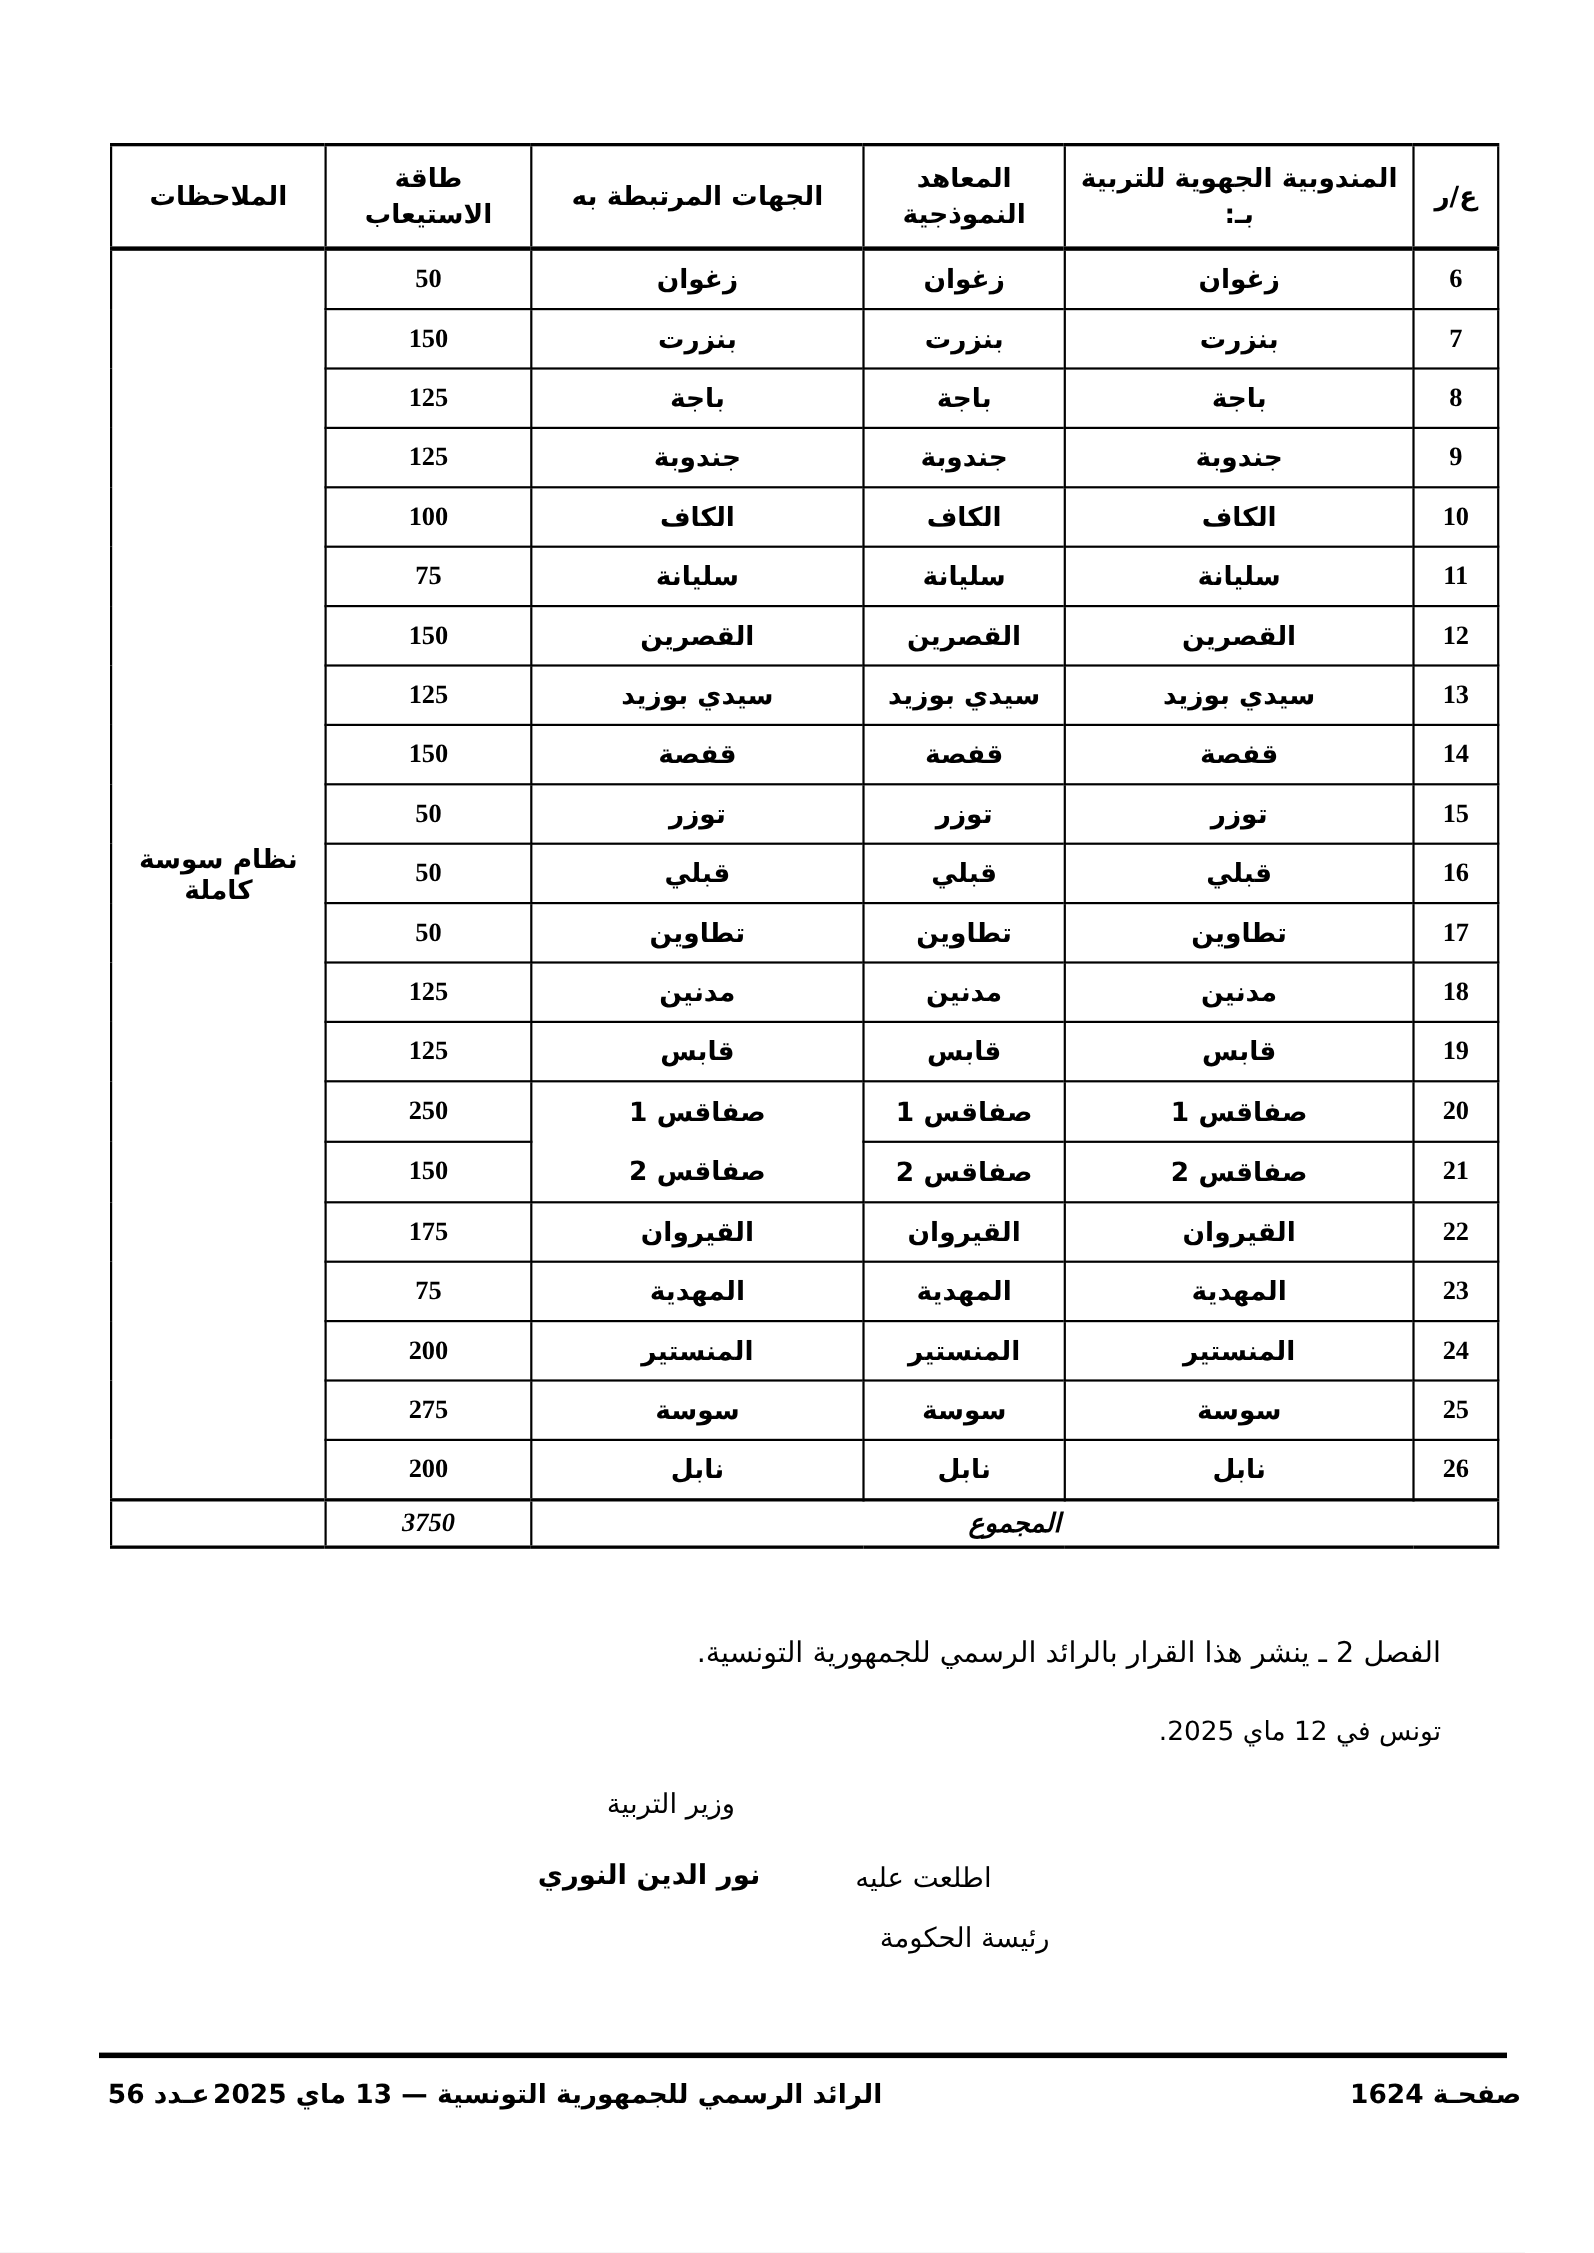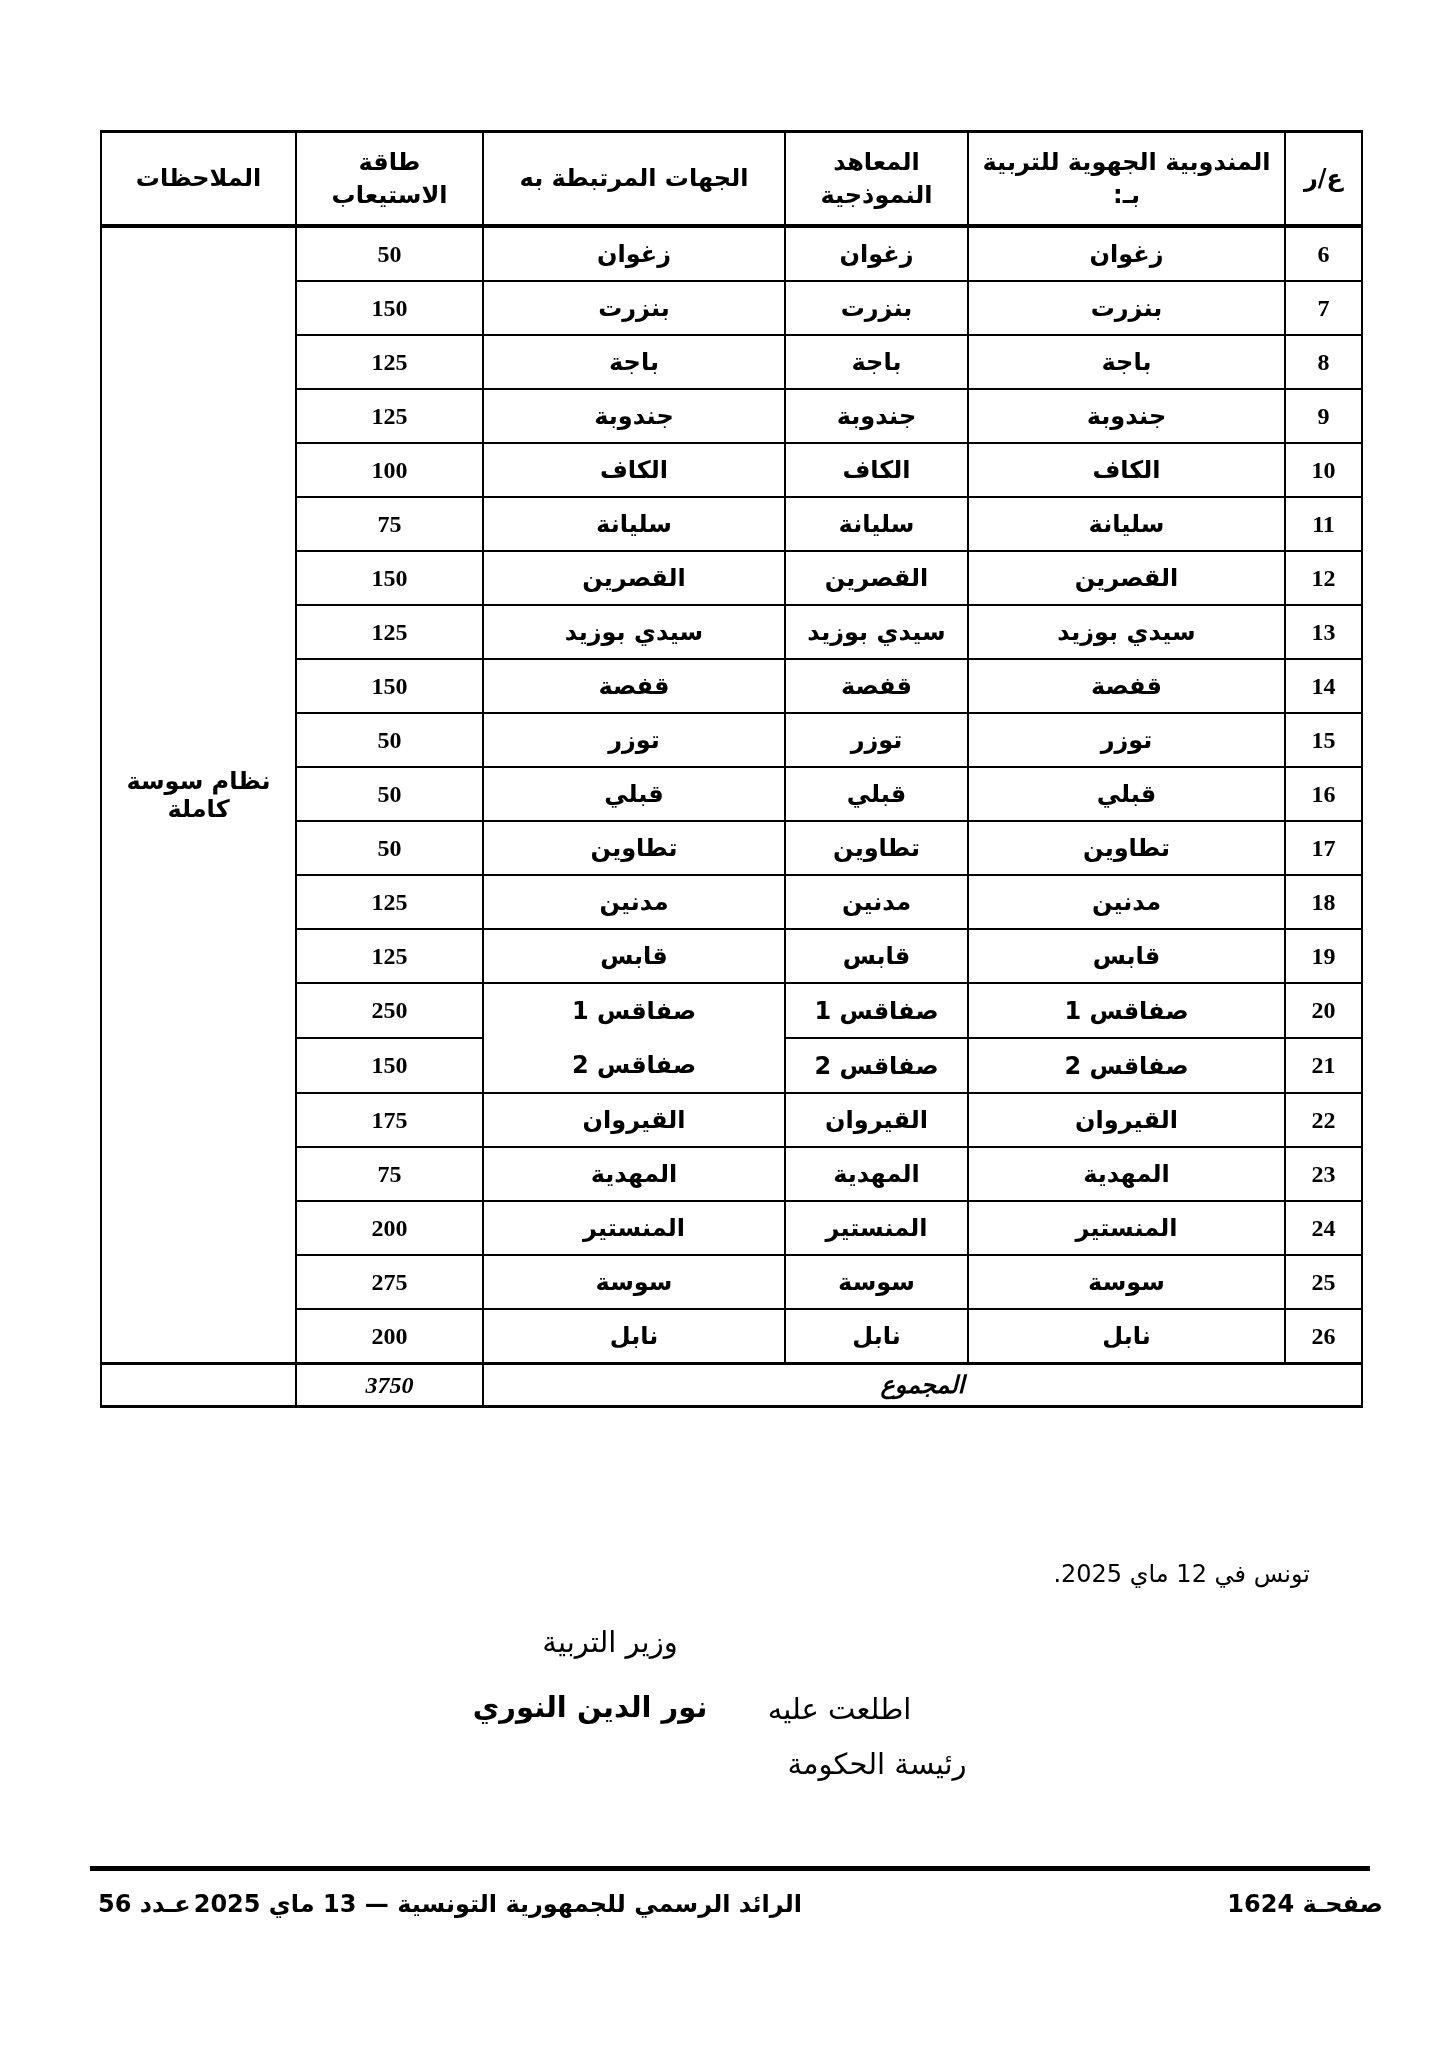--- a/index.html
+++ b/index.html
@@ -59,21 +59,21 @@
   }
   
   .article{
     position:absolute;right:139px;top:1488px;
     font-size:26px;direction:rtl;
   }
   .dateline{
     position:absolute;right:139px;top:1560px;
     font-size:24px;direction:rtl;
   }
-  .sig{position:absolute;font-size:29px;text-align:center;direction:rtl;}
+  .sig{position:absolute;font-size:25px;text-align:center;direction:rtl;}
   .sig.bold{font-weight:bold;}
   .sig-left-title{left:500px;width:220px;top:1625px;}
   .sig-left-name{left:455px;width:270px;top:1690px;}
   .sig-right-seen{left:732px;width:215px;top:1692px;}
   .sig-right-title{left:762px;width:230px;top:1747px;}
   .sig-right-name{left:730px;width:295px;top:1801px;}
   
   .footrule{
     position:absolute;left:90px;top:1866px;
     width:1280px;height:5px;background:#000;
@@ -262,20 +262,21 @@
       </tbody>
     <tfoot>
       <tr>
         <td colspan="4" class="total-label">المجموع</td>
         <td class="total-cap">3750</td>
         <td class="total-notes"></td>
       </tr>
     </tfoot>
   </table>
 
+  <div class="article">الفصل 2 ـ ينشر هذا القرار بالرائد الرسمي للجمهورية التونسية.</div>
   <div class="dateline">تونس في 12 ماي 2025.</div>
 
   <div class="sig sig-left-title">وزير التربية</div>
   <div class="sig bold sig-left-name">نور الدين النوري</div>
   <div class="sig sig-right-seen">اطلعت عليه</div>
   <div class="sig sig-right-title">رئيسة الحكومة</div>
 
   <div class="footrule"></div>
   <div class="foot foot-right">صفحـة 1624</div>
   <div class="foot foot-center">الرائد الرسمي للجمهورية التونسية — 13 ماي 2025</div>

